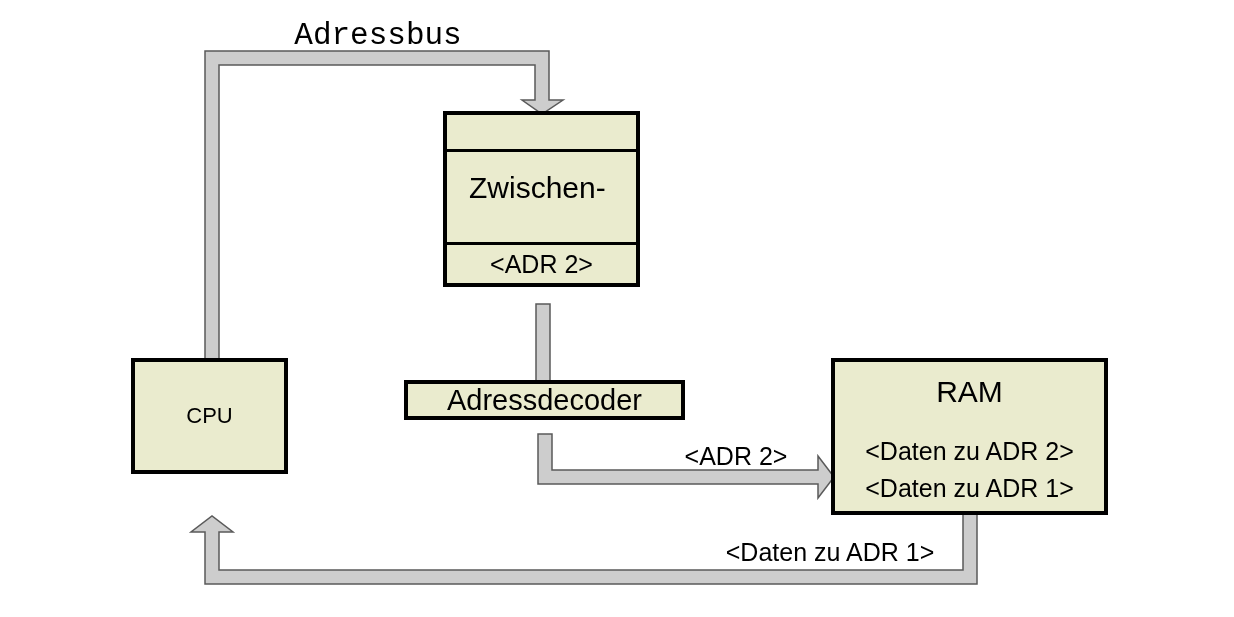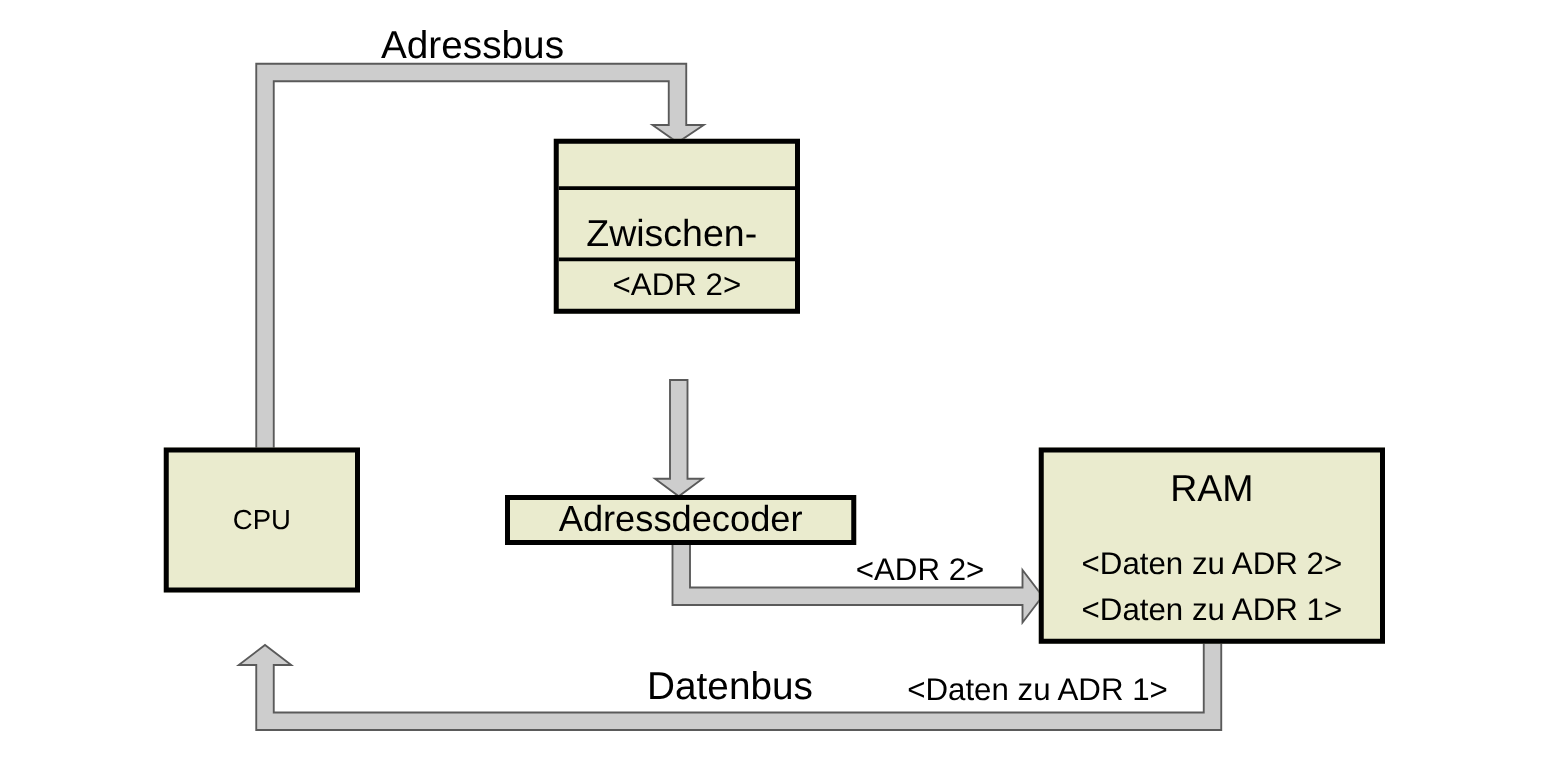--- a/index.html
+++ b/index.html
@@ -38,53 +38,53 @@
     position: absolute;
     background: var(--box-fill, #eaebce);
     border: 4px solid var(--box-border, #000);
   }
   .node-cpu {
     left: 131px; top: 358px; width: 157px; height: 116px;
     display: flex; align-items: center; justify-content: center;
     font-size: 22px;
   }
   .node-buffer {
-    left: 443px; top: 111px; width: 197px; height: 140px;
+    left: 443px; top: 111px; width: 197px; height: 176px;
     display: flex; flex-direction: column;
   }
   .buffer-row-top { height: 37px; border-bottom: 3px solid var(--box-border,#000); }
   .buffer-row-name {
     flex: 1 1 auto;
     border-bottom: 3px solid var(--box-border,#000);
     font-size: 30px; line-height: 37px;
     padding: 17px 0 0 22px;
   }
   .buffer-row-slot {
     height: 38px;
     display: flex; align-items: center; justify-content: center;
     font-size: 25px;
   }
   .node-decoder {
-    left: 404px; top: 396px; width: 281px; height: 40px;
+    left: 404px; top: 380px; width: 281px; height: 40px;
     display: flex; align-items: center; justify-content: center;
     font-size: 29px;
   }
   .node-ram {
     left: 831px; top: 358px; width: 277px; height: 157px;
     text-align: center;
   }
   .ram-title { font-size: 30px; margin-top: 13px; }
   .ram-entry { font-size: 25px; line-height: 37px; }
   .ram-entries { margin-top: 24px; }
   .float-label {
     position: absolute;
     white-space: nowrap;
     text-align: center;
   }
-  .label-adressbus { left: 258px; top: 18px; width: 240px; font-size: 31px; }
+  .label-adressbus { left: 258px; top: 18px; width: 240px; font-size: 31px; font-family: Liberation Mono, monospace; }
   .label-datenbus  { left: 474px; top: 531px; width: 220px; font-size: 31px; }
   .label-adr2      { left: 661px; top: 442px; width: 150px; font-size: 25px; }
   .label-daten1    { left: 710px; top: 538px; width: 240px; font-size: 25px; }
 </style>
 </head>
 <body>
 
 <div class="canvas">
 
   <svg class="bus-layer" viewBox="0 0 1234 617" xmlns="http://www.w3.org/2000/svg">
@@ -115,17 +115,16 @@
     <div class="ram-entries">
       <div class="ram-entry">&lt;Daten zu ADR 2&gt;</div>
       <div class="ram-entry">&lt;Daten zu ADR 1&gt;</div>
     </div>
   </div>
 
   <div class="node node-cpu">
     <span>CPU</span>
   </div>
 
-  <div class="float-label label-datenbus">Datenbus</div>
 
   <div class="float-label label-daten1">&lt;Daten zu ADR 1&gt;</div>
 
 </div>
 
 </body></html>

